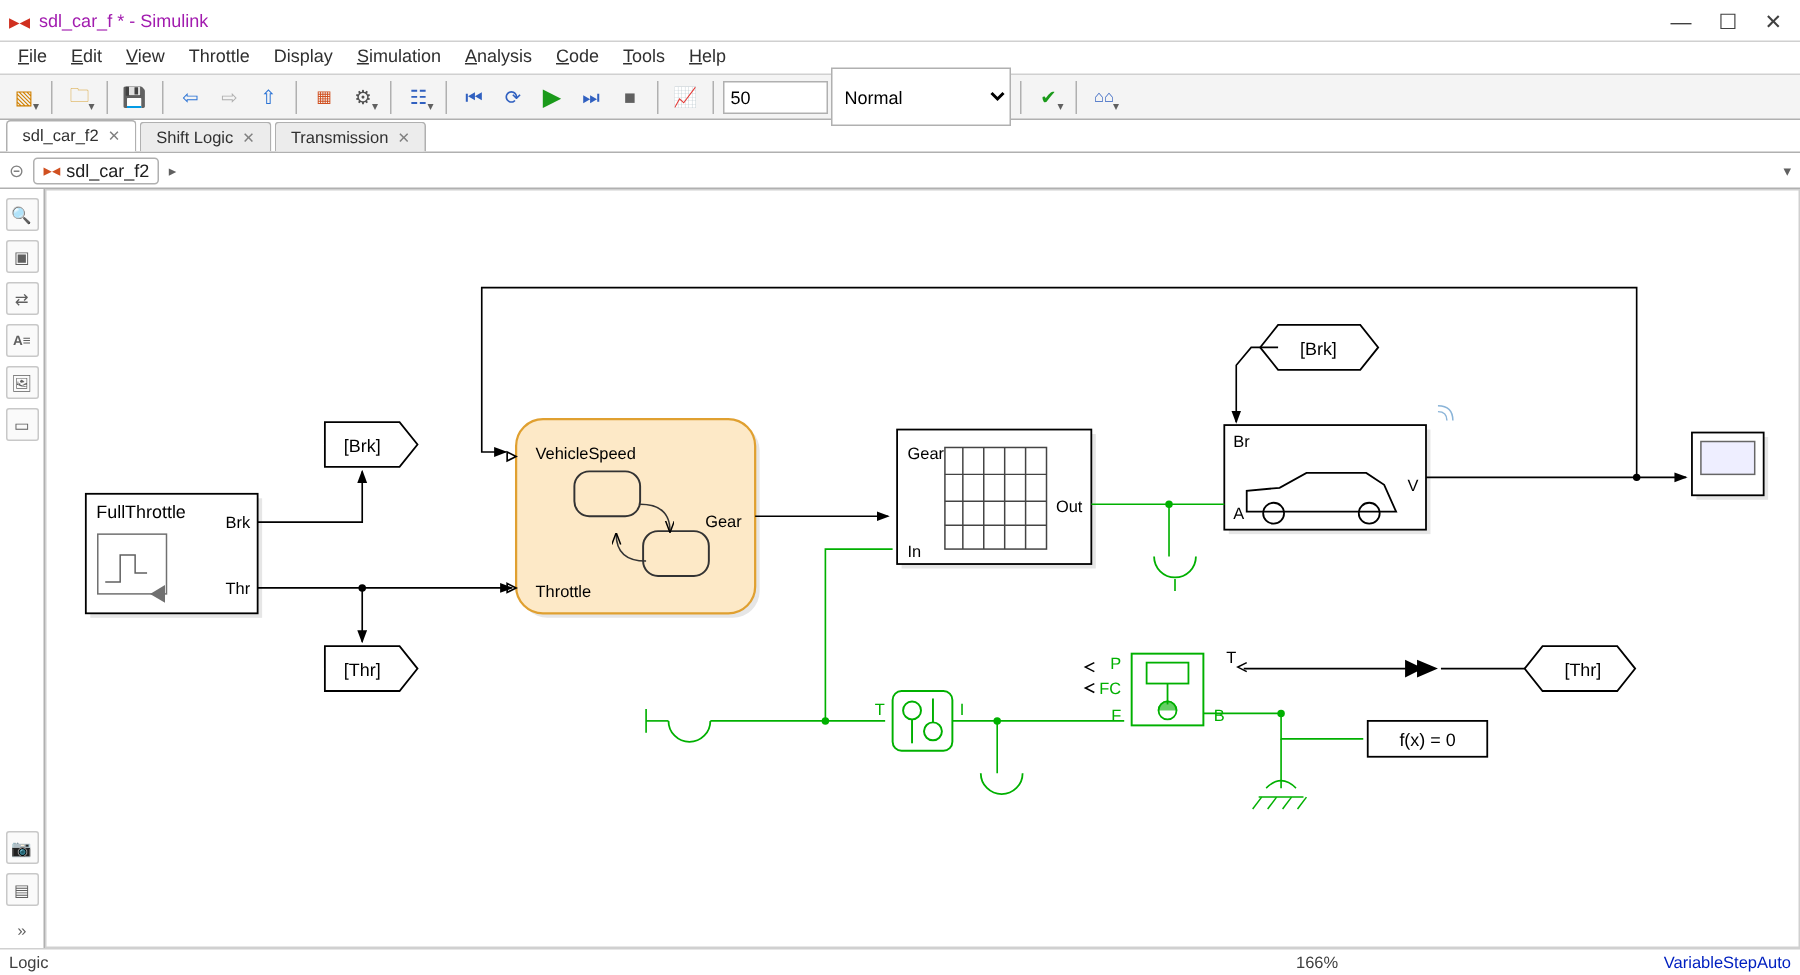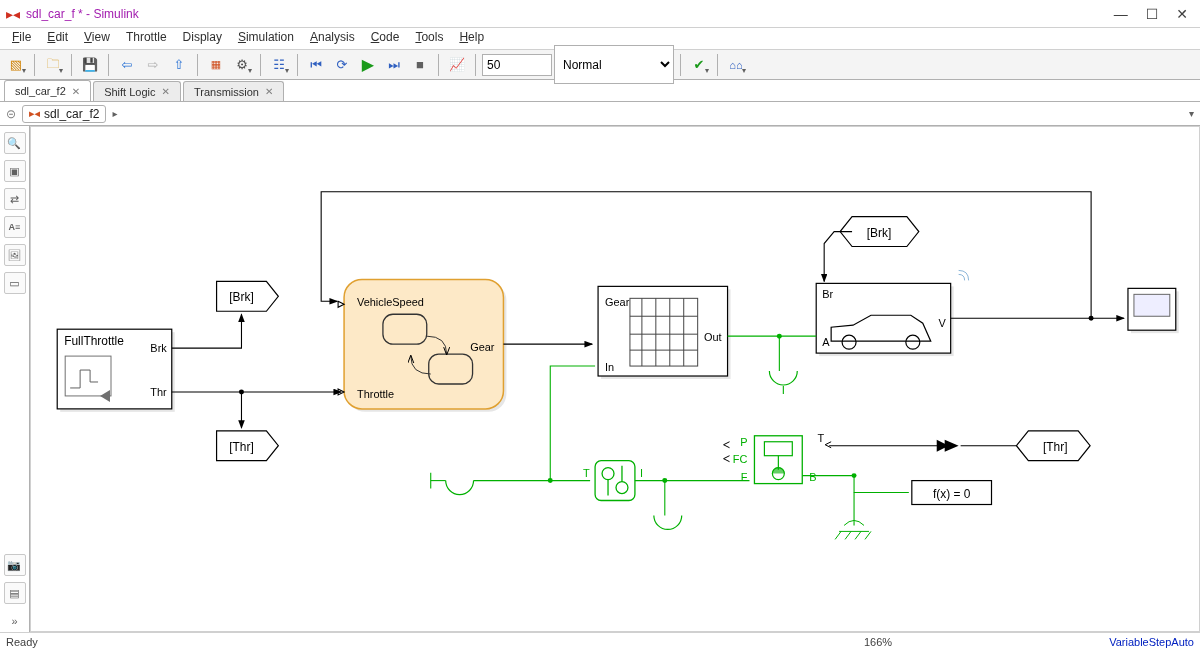--- a/index.html
+++ b/index.html
@@ -423,16 +423,16 @@
       <path class="wire" d="M910 320 H800"></path>
       <text class="lbl-sm" x="795" y="316" text-anchor="end">T</text>
       <path d="M802 316 l-6 3 l6 3" fill="none" stroke="#000" stroke-width="1"></path>
 
       <text class="lbl-sm" x="800" y="312" style="display:none">T</text>
     </svg>
   </div>
 </div>
 
 <div class="status">
-  <span>Ready</span>
+  <span>Logic</span>
   <span class="mid">166%</span>
   <span class="right">VariableStepAuto</span>
 </div>
 
 </body></html>

